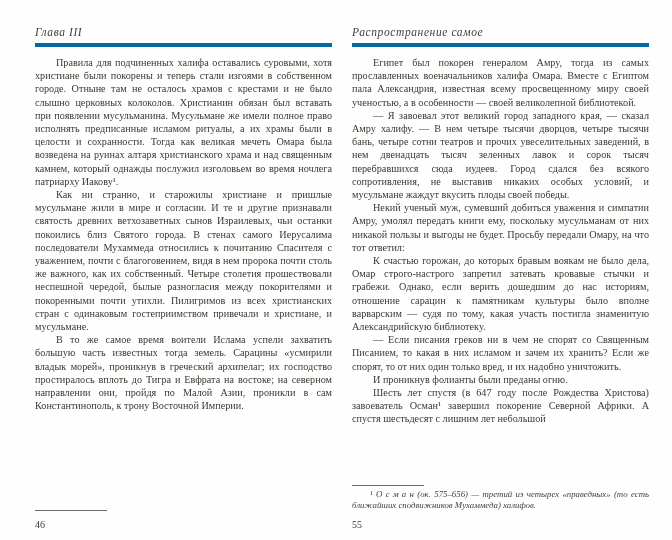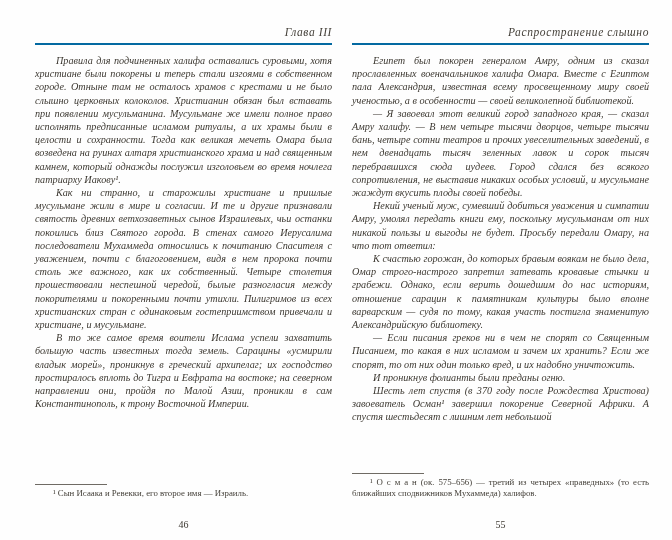--- a/index.html
+++ b/index.html
@@ -23,32 +23,32 @@
     top: 26px;
     width: 297px;
     height: 506px;
     display: flex;
     flex-direction: column;
   }
   .page-left  { left: 35px; }
   .page-right { left: 352px; }
 
   .running-head {
-    text-align: right;
+    text-align: left;
     font-style: italic;
     font-size: 11.5px;
     letter-spacing: 0.6px;
     color: #46423b;
     padding-bottom: 5px;
-    border-bottom: 2px solid #0369a1;
+    border-bottom: 4px solid #0369a1;
     margin-bottom: 9px;
     flex: 0 0 auto;
   }
 
-  .body-text { flex: 0 1 auto; font-style: italic; }
+  .body-text { flex: 0 1 auto; }
   .body-text p {
     margin: 0;
     text-indent: 21px;
     text-align: justify;
     font-size: 10.2px;
     line-height: 13.2px;
     color: #3c3831;
     hyphens: auto;
     -webkit-hyphens: auto;
   }
@@ -60,62 +60,62 @@
     border-top: 1px solid #6f6b64;
     margin: 0 0 3px 0;
   }
   .footnote {
     margin: 0;
     font-size: 8.8px;
     line-height: 11px;
     text-indent: 18px;
     text-align: justify;
     color: #45413a;
+    font-style: italic;
   }
   .page-number {
-    text-align: center;
+    text-align: left;
     font-size: 10px;
     color: #3c3831;
-    margin-top: 20px;
+    margin-top: 8px;
     padding-bottom: 2px;
   }
 </style>
 </head>
 <body>
 
 <div class="spread">
 
   <div class="page page-left">
     <div class="running-head">
       <span>Глава III</span>
     </div>
     <div class="body-text">
       <p>Правила для подчиненных халифа оставались суровыми, хотя христиане были покорены и теперь стали изгоями в собственном городе. Отныне там не осталось храмов с крестами и не было слышно церковных колоколов. Христианин обязан был вставать при появлении мусульманина. Мусульмане же имели полное право исполнять предписанные исламом ритуалы, а их храмы были в целости и сохранности. Тогда как великая мечеть Омара была возведена на руинах алтаря христианского храма и над священным камнем, который однажды послужил изголовьем во время ночлега патриарху Иакову¹.</p>
       <p>Как ни странно, и старожилы христиане и пришлые мусульмане жили в мире и согласии. И те и другие признавали святость древних ветхозаветных сынов Израилевых, чьи останки покоились близ Святого города. В стенах самого Иерусалима последователи Мухаммеда относились к почитанию Спасителя с уважением, почти с благоговением, видя в нем пророка почти столь же важного, как их собственный. Четыре столетия прошествовали неспешной чередой, былые разногласия между покорителями и покоренными почти утихли. Пилигримов из всех христианских стран с одинаковым гостеприимством привечали и христиане, и мусульмане.</p>
       <p>В то же самое время воители Ислама успели захватить большую часть известных тогда земель. Сарацины «усмирили владык морей», проникнув в греческий архипелаг; их господство простиралось вплоть до Тигра и Евфрата на востоке; на северном направлении они, пройдя по Малой Азии, проникли в сам Константинополь, к трону Восточной Империи.</p>
     </div>
     <div class="footer">
       <div class="fn-rule"></div>
-      <p class="footnote">¹ Сын Исаака и Ревекки, его второе имя — Израиль.</p>
       <div class="page-number">46</div>
     </div>
   </div>
 
   <div class="page page-right">
     <div class="running-head">
-      <span>Распространение слышно</span>
+      <span>Распространение самое</span>
     </div>
     <div class="body-text">
-      <p>Египет был покорен генералом Амру, одним из сказал прославленных военачальников халифа Омара. Вместе с Египтом пала Александрия, известная всему просвещенному миру своей ученостью, а в особенности — своей великолепной библиотекой.</p>
+      <p>Египет был покорен генералом Амру, тогда из самых прославленных военачальников халифа Омара. Вместе с Египтом пала Александрия, известная всему просвещенному миру своей ученостью, а в особенности — своей великолепной библиотекой.</p>
       <p>— Я завоевал этот великий город западного края, — сказал Амру халифу. — В нем четыре тысячи дворцов, четыре тысячи бань, четыре сотни театров и прочих увеселительных заведений, в нем двенадцать тысяч зеленных лавок и сорок тысяч перебравшихся сюда иудеев. Город сдался без всякого сопротивления, не выставив никаких особых условий, и мусульмане жаждут вкусить плоды своей победы.</p>
       <p>Некий ученый муж, сумевший добиться уважения и симпатии Амру, умолял передать книги ему, поскольку мусульманам от них никакой пользы и выгоды не будет. Просьбу передали Омару, на что тот ответил:</p>
       <p>К счастью горожан, до которых бравым воякам не было дела, Омар строго-настрого запретил затевать кровавые стычки и грабежи. Однако, если верить дошедшим до нас историям, отношение сарацин к памятникам культуры было вполне варварским — судя по тому, какая участь постигла знаменитую Александрийскую библиотеку.</p>
       <p>— Если писания греков ни в чем не спорят со Священным Писанием, то какая в них исламом и зачем их хранить? Если же спорят, то от них один только вред, и их надобно уничтожить.</p>
       <p>И проникнув фолианты были преданы огню.</p>
-      <p>Шесть лет спустя (в 370 году после Рождества Христова) завоеватель Осман¹ завершил покорение Северной Африки. А спустя шестьдесят с лишним лет небольшой</p>
+      <p>Шесть лет спустя (в 647 году после Рождества Христова) завоеватель Осман¹ завершил покорение Северной Африки. А спустя шестьдесят с лишним лет небольшой</p>
     </div>
     <div class="footer">
       <div class="fn-rule"></div>
       <p class="footnote">¹ О с м а н (ок. 575–656) — третий из четырех «праведных» (то есть ближайших сподвижников Мухаммеда) халифов.</p>
       <div class="page-number">55</div>
     </div>
   </div>
 
 </div>
 

